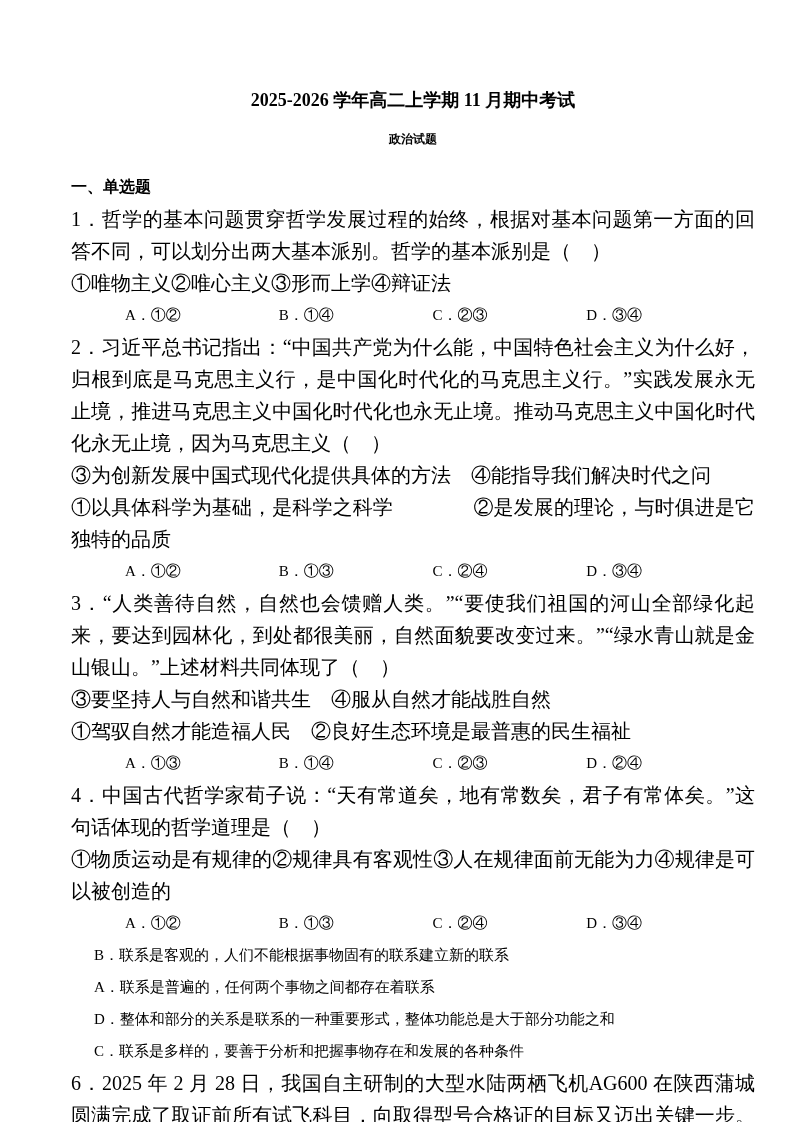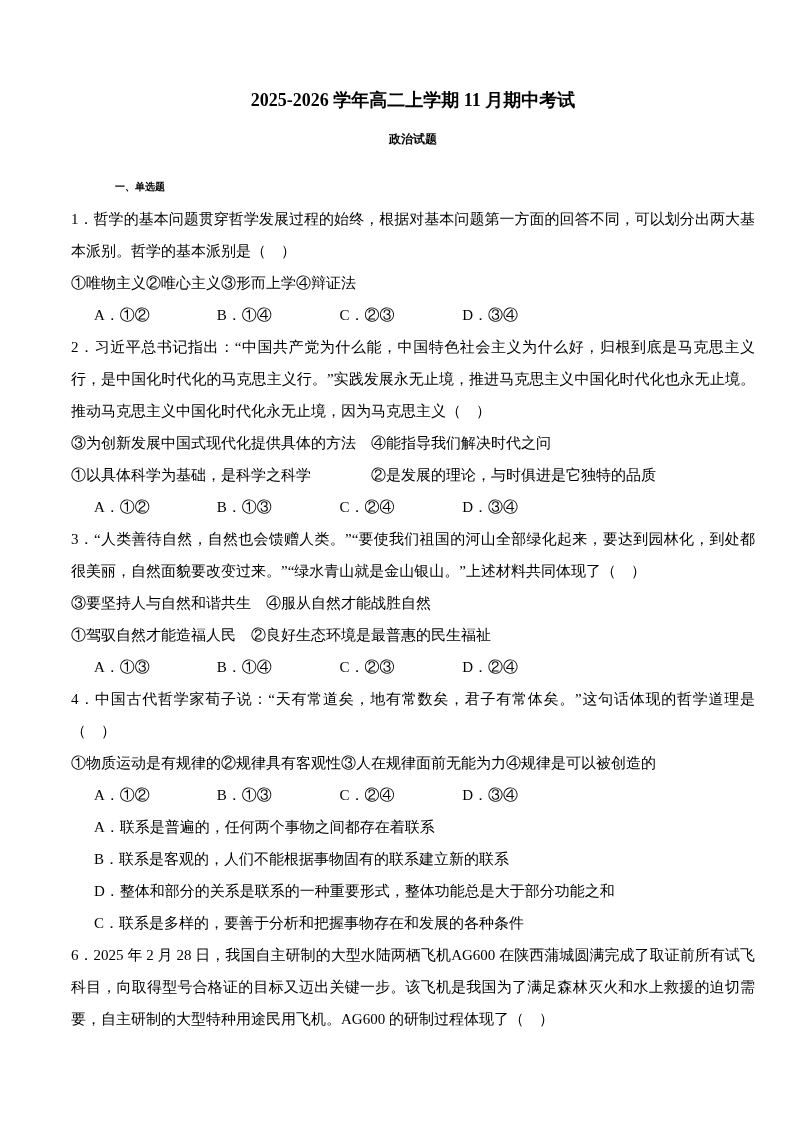--- a/index.html
+++ b/index.html
@@ -23,40 +23,40 @@
     text-align: center;
     line-height: 1.35;
   }
   .subtitle {
     font-size: 12px;
     font-weight: bold;
     text-align: center;
     margin-top: 19px;
   }
   .section-heading {
-    font-size: 10px;
+    font-size: 16px;
     font-weight: bold;
     margin-top: 23px;
     line-height: 32px;
-    margin-left: 44px;
   }
   .para {
-    font-size: 15px;
+    font-size: 20px;
     line-height: 32px;
     text-align: justify;
   }
   .options-row {
     font-size: 15px;
     line-height: 32px;
     padding-left: 23px;
     white-space: nowrap;
   }
   .opt {
     display: inline-block;
     min-width: 119px;
+    margin-left: 31px;
   }
   .opt.last { min-width: 0; }
   .option-line {
     font-size: 15px;
     line-height: 32px;
     padding-left: 23px;
     text-align: justify;
   }
 </style>
 </head>
@@ -109,22 +109,22 @@
     <p class="para">①物质运动是有规律的②规律具有客观性③人在规律面前无能为力④规律是可以被创造的</p>
     <div class="options-row">
       <span class="opt">A．①②</span>
       <span class="opt">B．①③</span>
       <span class="opt">C．②④</span>
       <span class="opt last">D．③④</span>
     </div>
   </div>
 
   <div class="question">
+    <p class="option-line">B．联系是客观的，人们不能根据事物固有的联系建立新的联系</p>
     <p class="option-line">A．联系是普遍的，任何两个事物之间都存在着联系</p>
-    <p class="option-line">B．联系是客观的，人们不能根据事物固有的联系建立新的联系</p>
     <p class="option-line">D．整体和部分的关系是联系的一种重要形式，整体功能总是大于部分功能之和</p>
     <p class="option-line">C．联系是多样的，要善于分析和把握事物存在和发展的各种条件</p>
   </div>
 
   <div class="question">
     <p class="para">6．2025 年 2 月 28 日，我国自主研制的大型水陆两栖飞机AG600 在陕西蒲城圆满完成了取证前所有试飞科目，向取得型号合格证的目标又迈出关键一步。该飞机是我国为了满足森林灭火和水上救援的迫切需要，自主研制的大型特种用途民用飞机。AG600 的研制过程体现了（　）</p>
   </div>
 
 </div>
 

